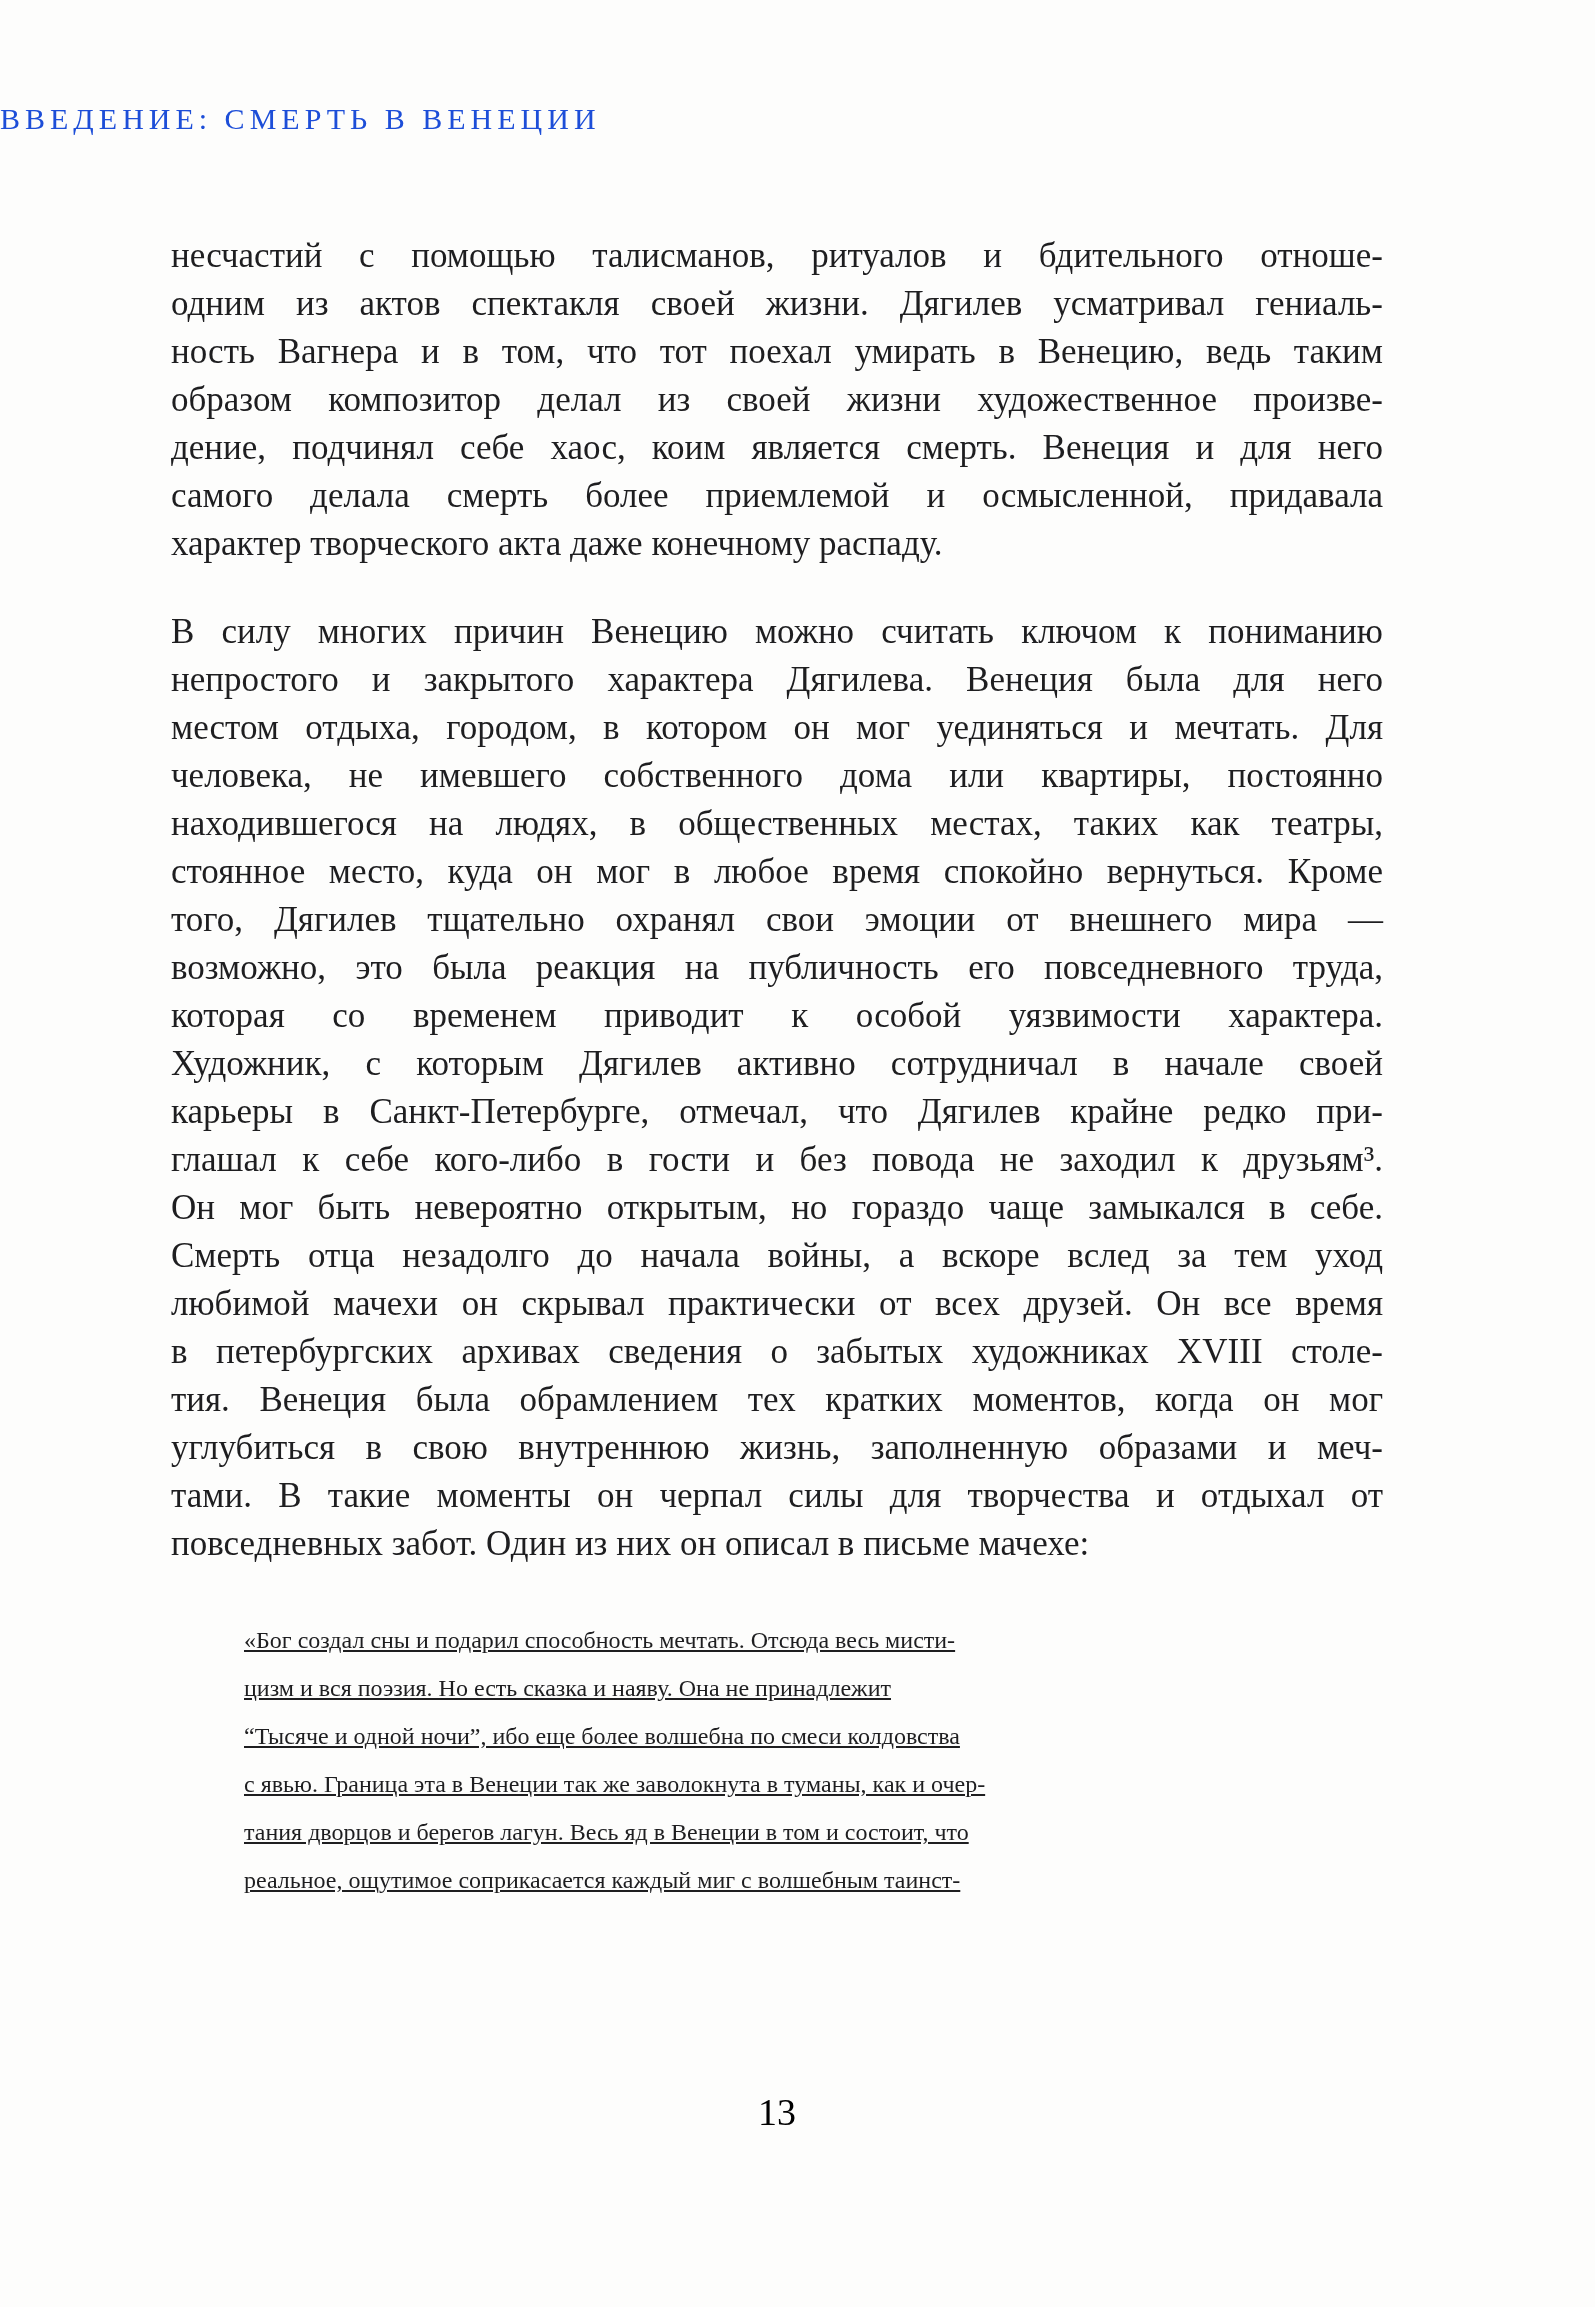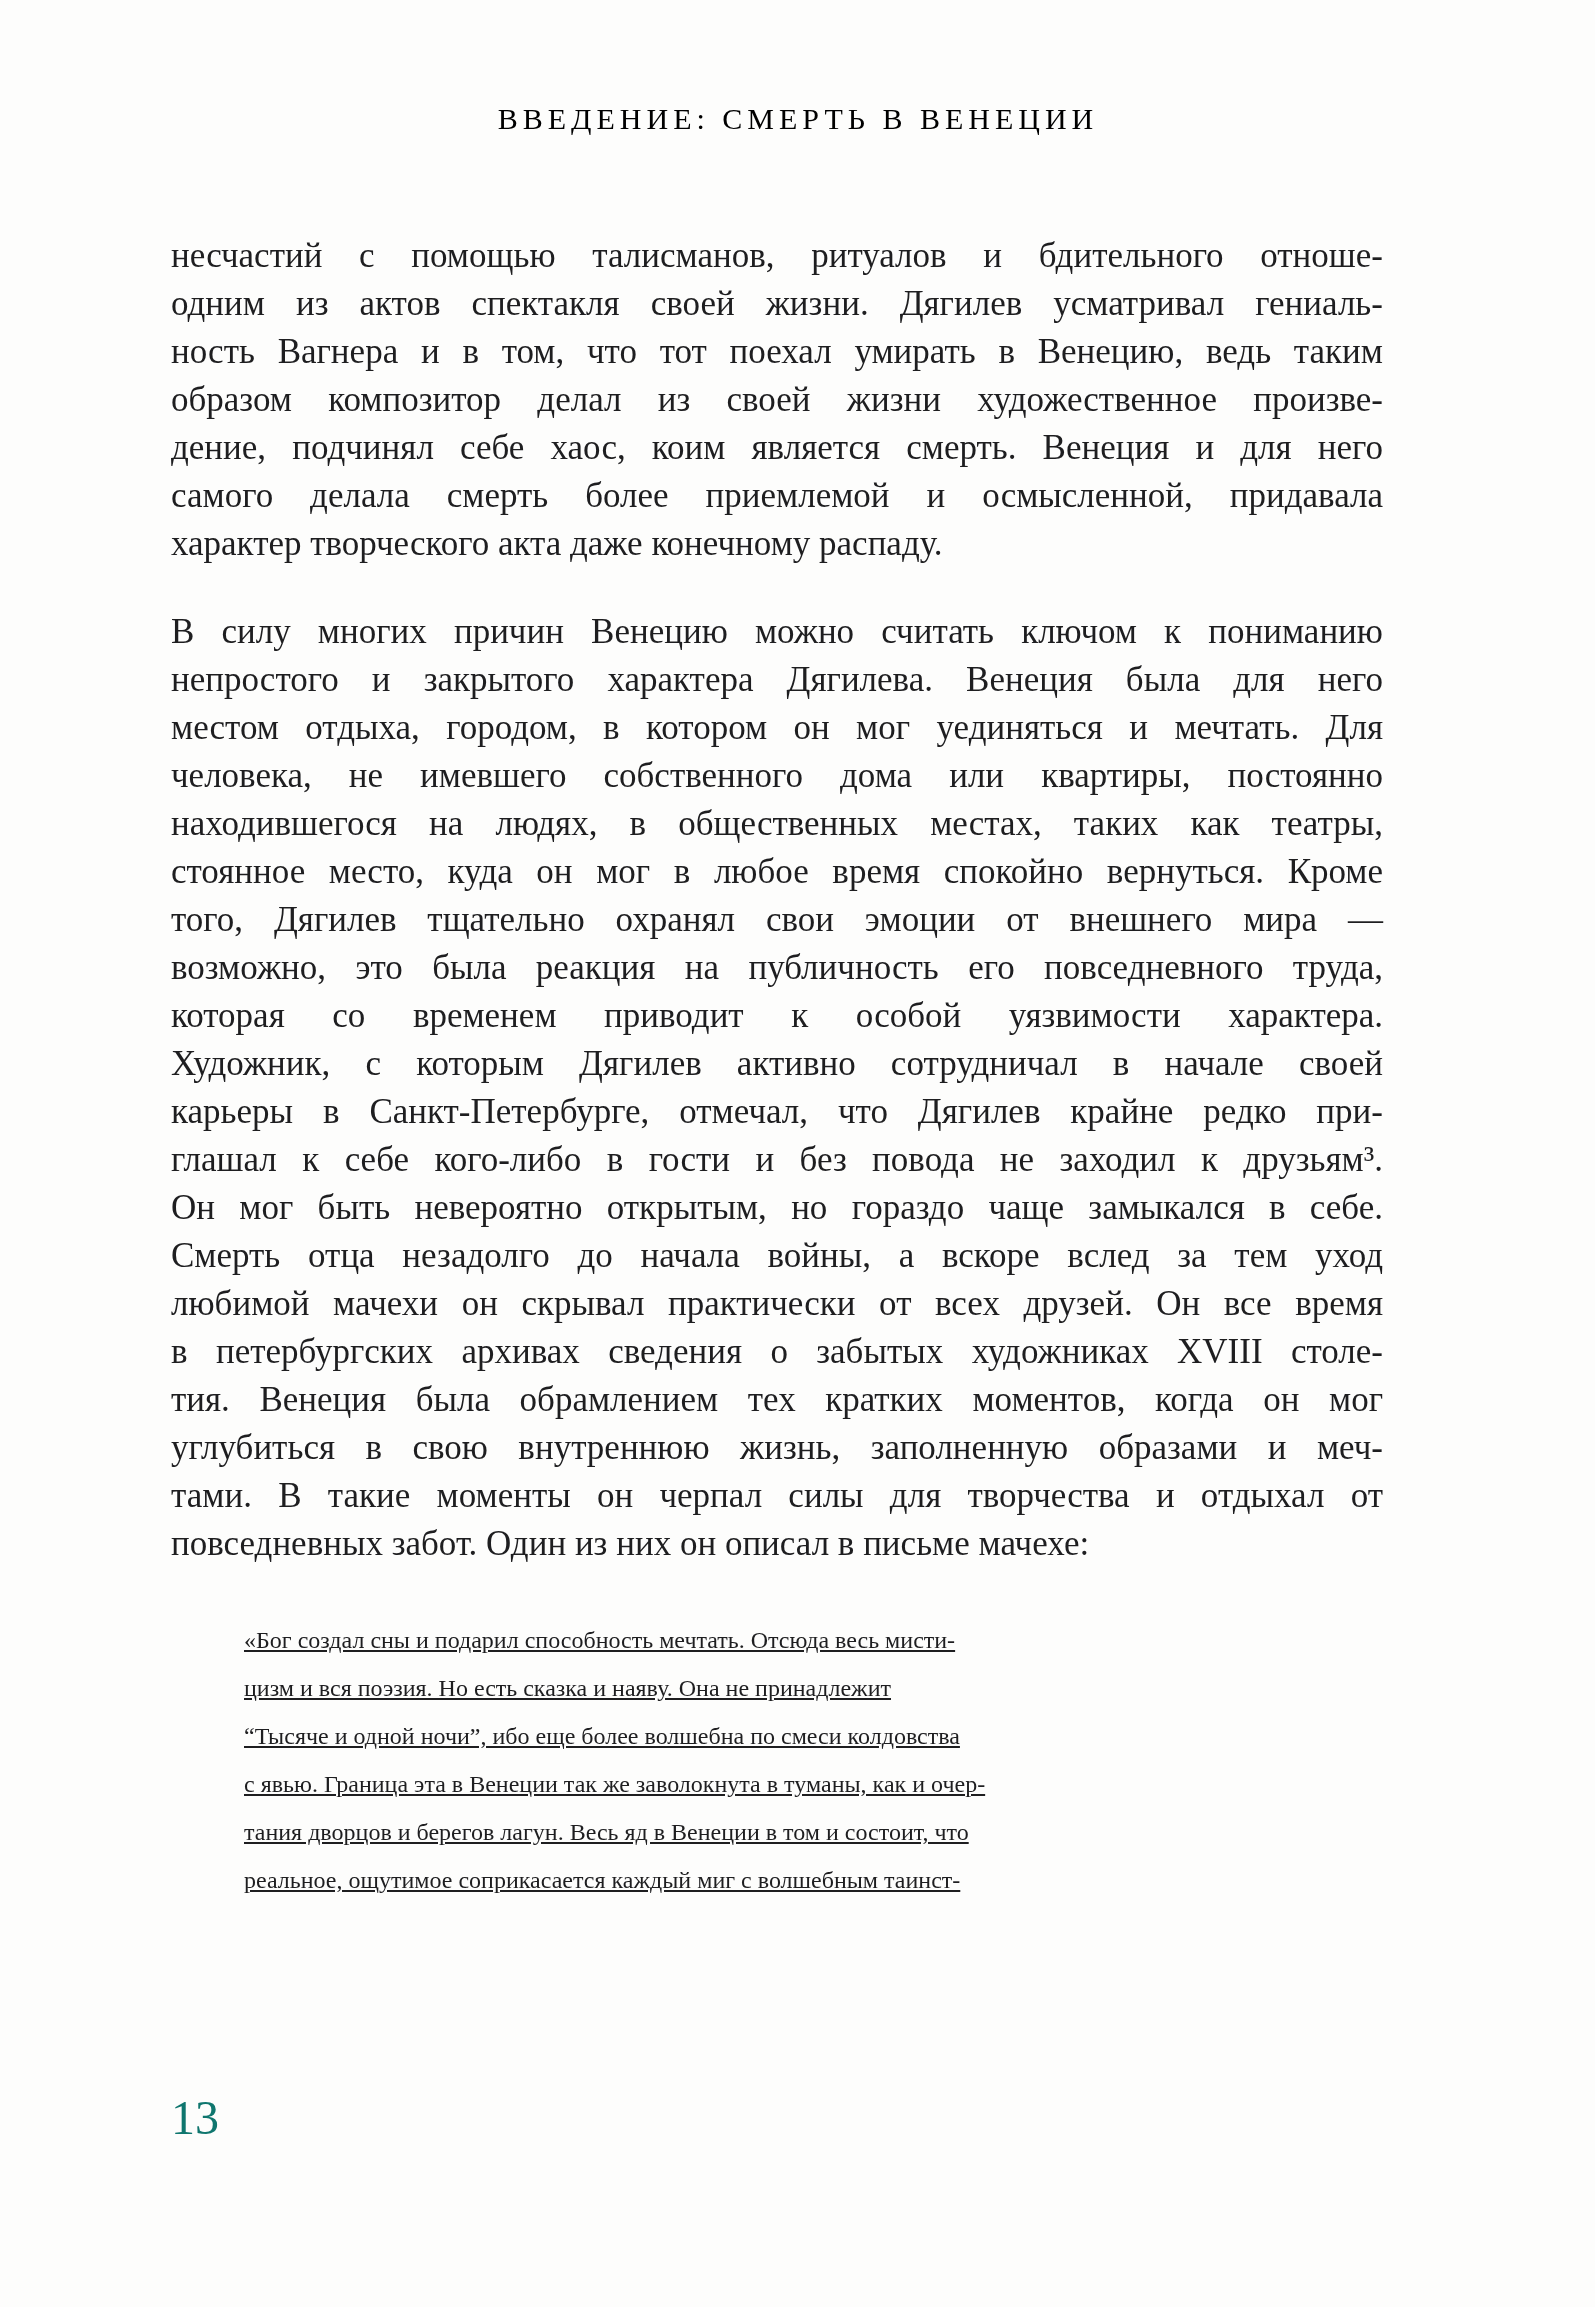--- a/index.html
+++ b/index.html
@@ -18,25 +18,25 @@
     inset: 0;
     background: #fdfdfc;
     color: #1e1e20;
     overflow: hidden;
   }
   .running-head {
     position: absolute;
     top: 102px;
     left: 0;
     right: 0;
-    text-align: center;
+    text-align: left;
     font-size: 30px;
     letter-spacing: 5px;
     white-space: nowrap;
-    color: #000000;
+    color: #1d4ed8;
   }
   .text-block {
     position: absolute;
     left: 171px;
     top: 232px;
     width: 1212px;
     font-size: 35px;
     line-height: 48px;
   }
   .para { margin: 0; }
@@ -55,23 +55,23 @@
     width: 1139px;
     font-size: 24px;
     line-height: 48px;
     text-decoration: underline;
   }
   .folio {
     position: absolute;
     top: 2090px;
     left: 171px;
     width: 1212px;
-    text-align: left;
-    font-size: 48px;
-    color: #0f766e;
+    text-align: center;
+    font-size: 38px;
+    color: #000000;
   }
 </style>
 </head>
 <body>
 
 <div class="page">
 
   <div class="running-head">ВВЕДЕНИЕ: СМЕРТЬ В ВЕНЕЦИИ</div>
 
   <div class="text-block">

